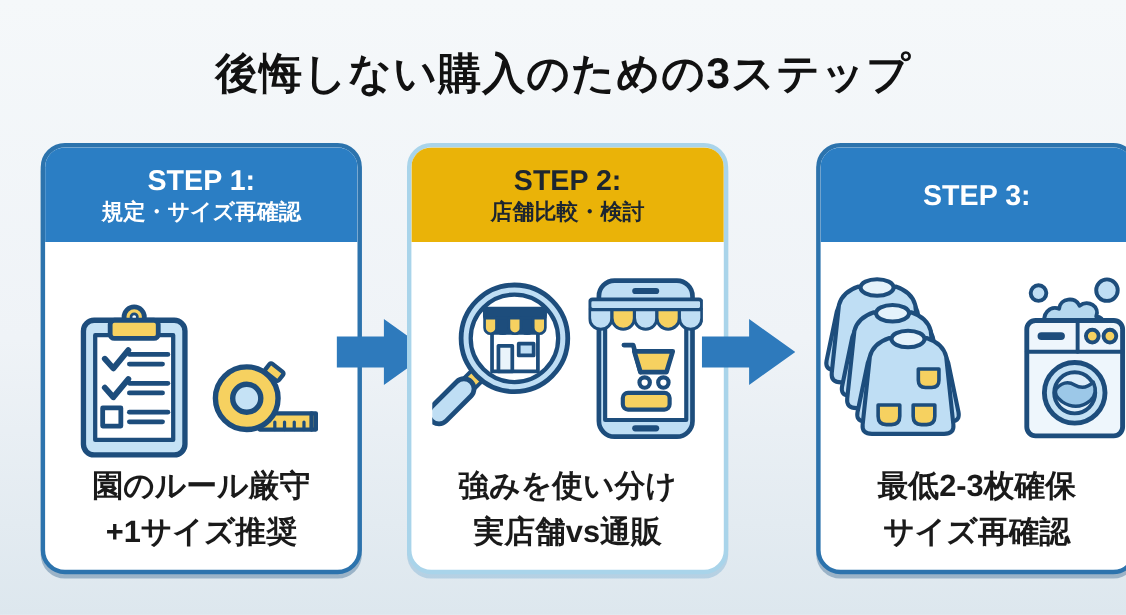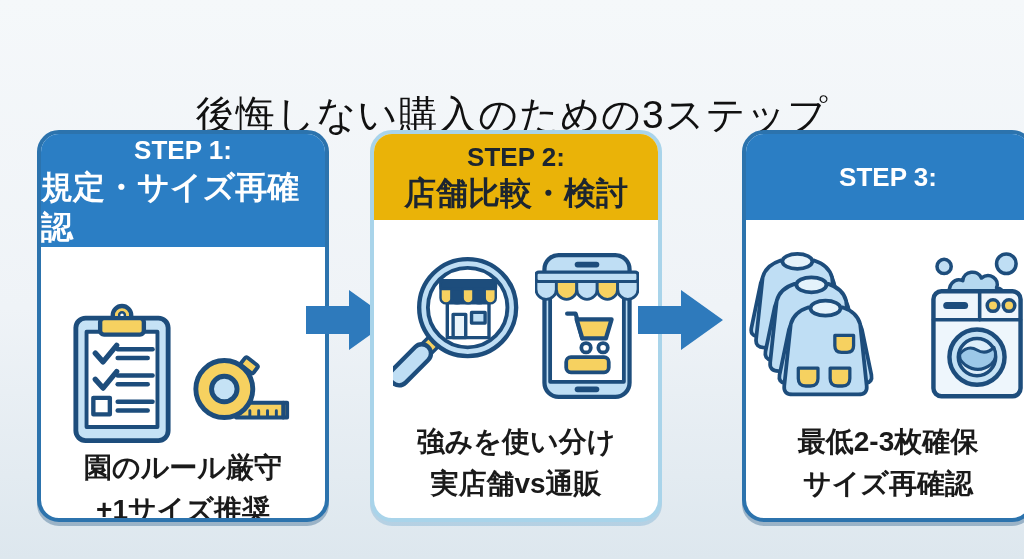--- a/index.html
+++ b/index.html
@@ -3,38 +3,38 @@
 <meta charset="utf-8">
 <style>
   html,body{margin:0;padding:0;}
   body{
     width:1024px;height:559px;position:relative;overflow:hidden;
     background:linear-gradient(180deg,#f5f8fa 0%,#eff3f7 55%,#dde7ee 100%);
     font-family:"Liberation Sans","DejaVu Sans",sans-serif;
   }
   .title{
     position:absolute;top:40px;left:0;width:100%;text-align:center;
-    font-size:39px;font-weight:400;color:#111;letter-spacing:1px;margin-top:48px;
+    font-size:39px;font-weight:700;color:#111;letter-spacing:1px;
   }
   .card{
     position:absolute;top:130px;width:292px;height:392px;background:#ffffff;
     border:4px solid #2c73ad;border-radius:22px;box-sizing:border-box;
     display:flex;flex-direction:column;overflow:hidden;
     box-shadow:0 4px 0 rgba(25,80,125,.35);
   }
   .card.c1{left:37px;}
   .card.c2{left:370px;border-color:#a9d4ea;box-shadow:0 4px 0 rgba(130,180,212,.45);}
   .card.c3{left:702px;margin-left:40px;}
   .card-header{
     flex:0 0 86px;display:flex;flex-direction:column;align-items:center;justify-content:center;
     background:#2b7ec4;color:#ffffff;line-height:1.25;
   }
   .c2 .card-header{background:#eab308;color:#1c2530;}
   .step-label{font-size:26px;font-weight:800;}
-  .step-title{font-size:32px;font-weight:800;}
+  .step-title{font-size:20px;font-weight:800;}
   .card-body{flex:1;display:flex;flex-direction:column;align-items:center;}
   .icons{height:188px;display:flex;align-items:center;justify-content:center;gap:14px;margin-top:12px;}
   .c1 .icons{align-items:flex-end;}
   .c1 .tape{margin-bottom:16px;}
   .caption{
     flex:1;display:flex;flex-direction:column;justify-content:center;
     text-align:center;font-size:28px;font-weight:800;color:#1a1a1a;line-height:1.5;padding-bottom:12px;
   }
   .arrow{position:absolute;top:289px;width:86px;height:62px;}
   .arrow.a1{left:306px;}

